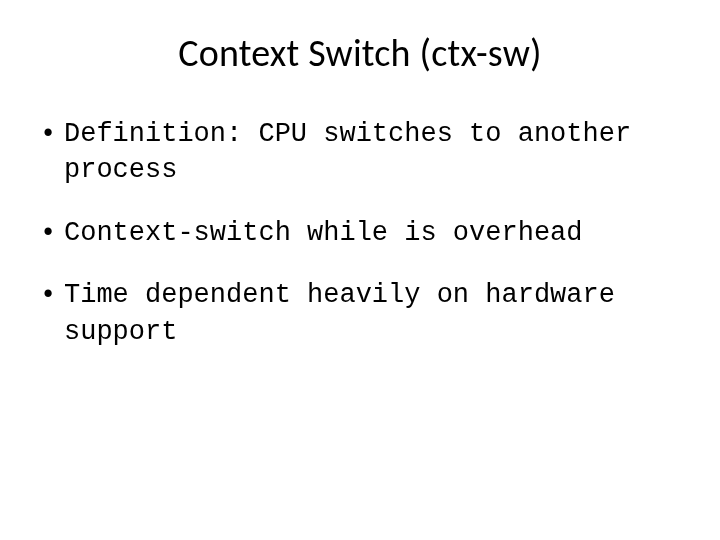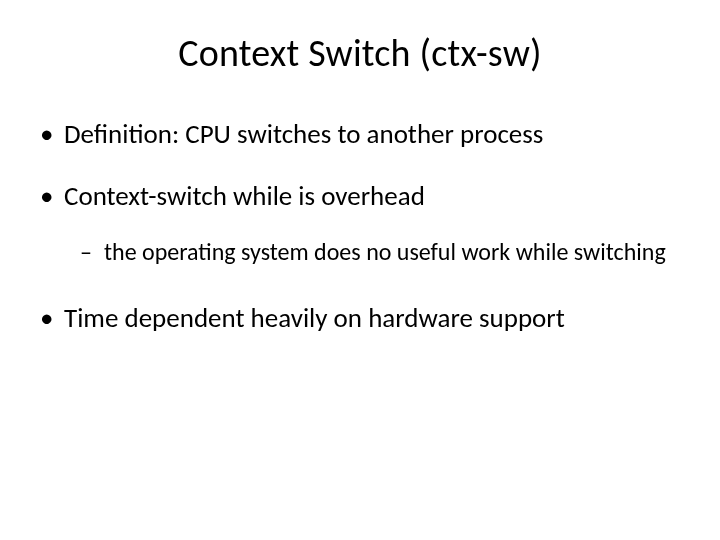--- a/index.html
+++ b/index.html
@@ -28,20 +28,21 @@
     list-style: none;
     padding: 0;
     margin: 0;
   }
   ul.level1 > li {
     position: relative;
     padding-left: 28px;
     font-size: 27px;
     line-height: 1.35;
     margin-bottom: 26px;
+    font-family: Liberation Mono, monospace;
   }
   ul.level1 > li::before {
     content: "•";
     position: absolute;
     left: 4px;
     top: 0;
     font-size: 27px;
   }
   ul.level2 {
     list-style: none;
@@ -67,23 +68,18 @@
 
 <div class="slide">
   <h1 class="title">Context Switch (ctx-sw)</h1>
 
   <ul class="level1">
     <li>
       <span>Definition: CPU switches to another process</span>
     </li>
     <li>
       <span>Context-switch while is overhead</span>
-      <ul class="level2">
-        <li>
-          <span>the operating system does no useful work while switching</span>
-        </li>
-      </ul>
     </li>
     <li>
       <span>Time dependent heavily on hardware support</span>
     </li>
   </ul>
 </div>
 
 </body></html>

